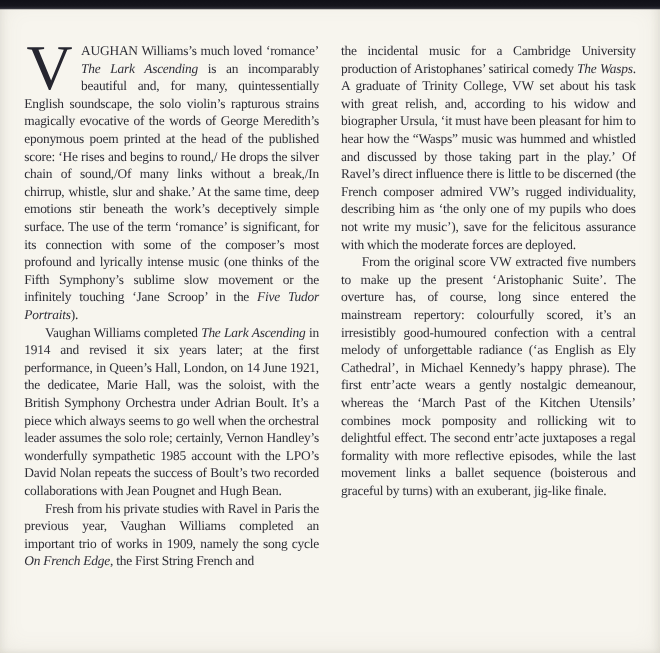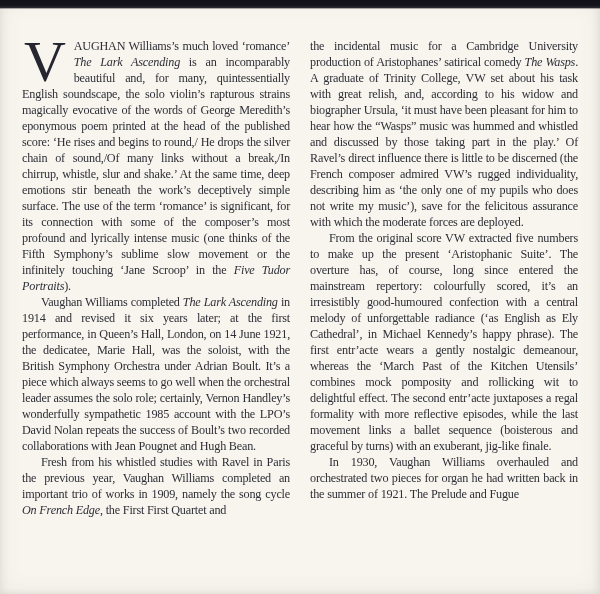--- a/index.html
+++ b/index.html
@@ -50,21 +50,20 @@
 </style>
 </head>
 <body>
 
 <div class="page">
   <div class="scan-edge"></div>
   <div class="columns">
     <div class="col">
         <p><span class="dropcap">V</span><span>AUGHAN Williams’s much loved ‘romance’ </span><em>The Lark Ascending</em><span> is an incomparably beautiful and, for many, quintessentially English soundscape, the solo violin’s rapturous strains magically evocative of the words of George Meredith’s eponymous poem printed at the head of the published score: ‘He rises and begins to round,/ He drops the silver chain of sound,/Of many links without a break,/In chirrup, whistle, slur and shake.’ At the same time, deep emotions stir beneath the work’s deceptively simple surface. The use of the term ‘romance’ is significant, for its connection with some of the composer’s most profound and lyrically intense music (one thinks of the Fifth Symphony’s sublime slow movement or the infinitely touching ‘Jane Scroop’ in the </span><em>Five Tudor Portraits</em><span>).</span></p>
         <p class="indent"><span>Vaughan Williams completed </span><em>The Lark Ascending</em><span> in 1914 and revised it six years later; at the first performance, in Queen’s Hall, London, on 14 June 1921, the dedicatee, Marie Hall, was the soloist, with the British Symphony Orchestra under Adrian Boult. It’s a piece which always seems to go well when the orchestral leader assumes the solo role; certainly, Vernon Handley’s wonderfully sympathetic 1985 account with the LPO’s David Nolan repeats the success of Boult’s two recorded collaborations with Jean Pougnet and Hugh Bean.</span></p>
-        <p class="indent"><span>Fresh from his whistled studies with Ravel in Paris the previous year, Vaughan Williams completed an important trio of works in 1909, namely the song cycle </span><em>On French Edge</em><span>, the First First Quartet and</span></p>
+        <p class="indent"><span>Fresh from his private studies with Ravel in Paris the previous year, Vaughan Williams completed an important trio of works in 1909, namely the song cycle </span><em>On French Edge</em><span>, the First String French and</span></p>
       </div>
     <div class="col">
         <p><span>the incidental music for a Cambridge University production of Aristophanes’ satirical comedy </span><em>The Wasps</em><span>. A graduate of Trinity College, VW set about his task with great relish, and, according to his widow and biographer Ursula, ‘it must have been pleasant for him to hear how the “Wasps” music was hummed and whistled and discussed by those taking part in the play.’ Of Ravel’s direct influence there is little to be discerned (the French composer admired VW’s rugged individuality, describing him as ‘the only one of my pupils who does not write my music’), save for the felicitous assurance with which the moderate forces are deployed.</span></p>
         <p class="indent"><span>From the original score VW extracted five numbers to make up the present ‘Aristophanic Suite’. The overture has, of course, long since entered the mainstream repertory: colourfully scored, it’s an irresistibly good-humoured confection with a central melody of unforgettable radiance (‘as English as Ely Cathedral’, in Michael Kennedy’s happy phrase). The first entr’acte wears a gently nostalgic demeanour, whereas the ‘March Past of the Kitchen Utensils’ combines mock pomposity and rollicking wit to delightful effect. The second entr’acte juxtaposes a regal formality with more reflective episodes, while the last movement links a ballet sequence (boisterous and graceful by turns) with an exuberant, jig-like finale.</span></p>
-        <p class="indent"><span>In 1930, Vaughan Williams overhauled and orchestrated two pieces for organ he had written back in the summer of 1921. The Prelude and Fugue</span></p>
       </div>
   </div>
 </div>
 
 </body></html>

